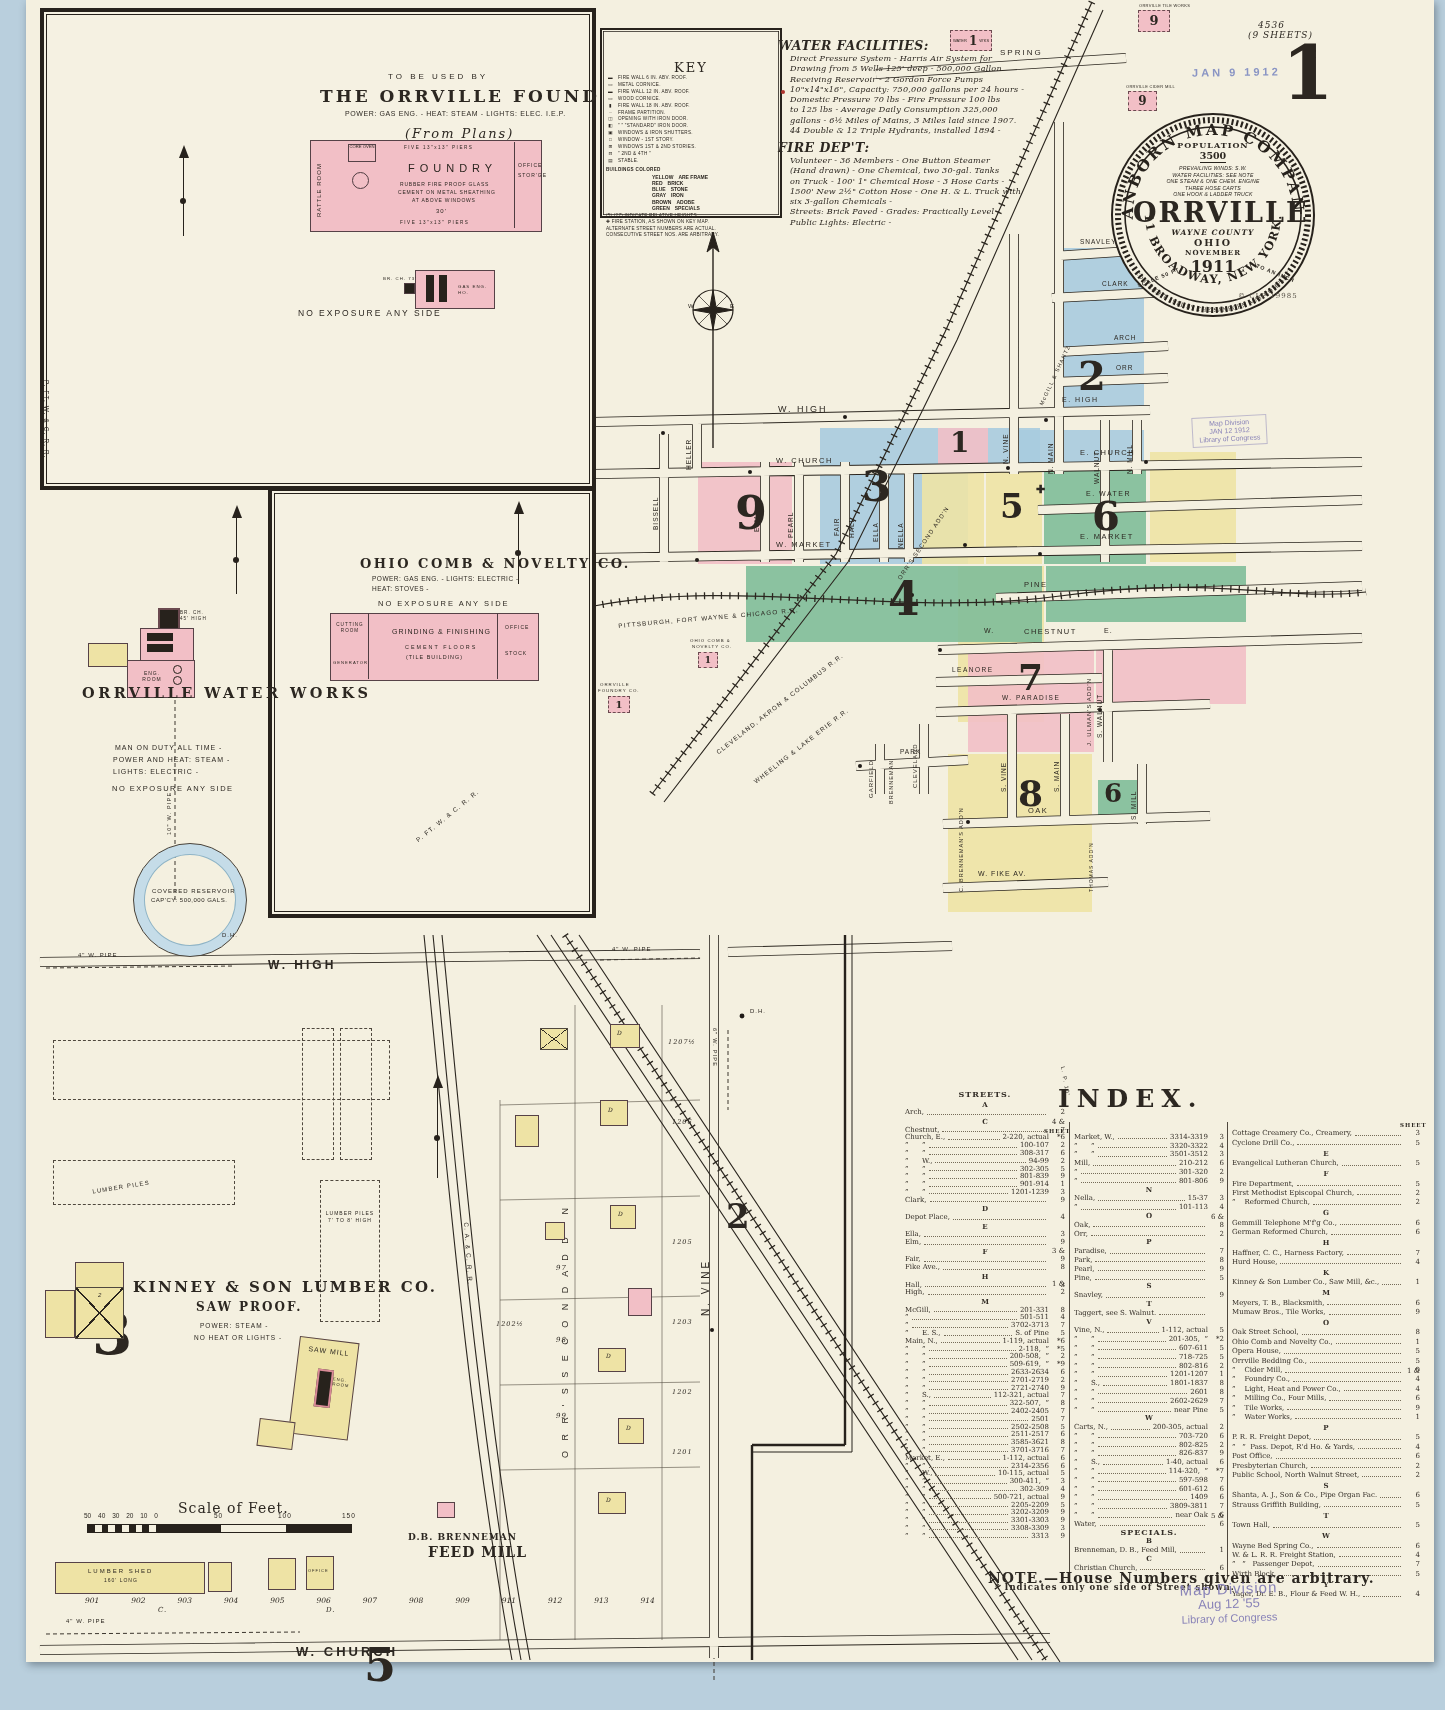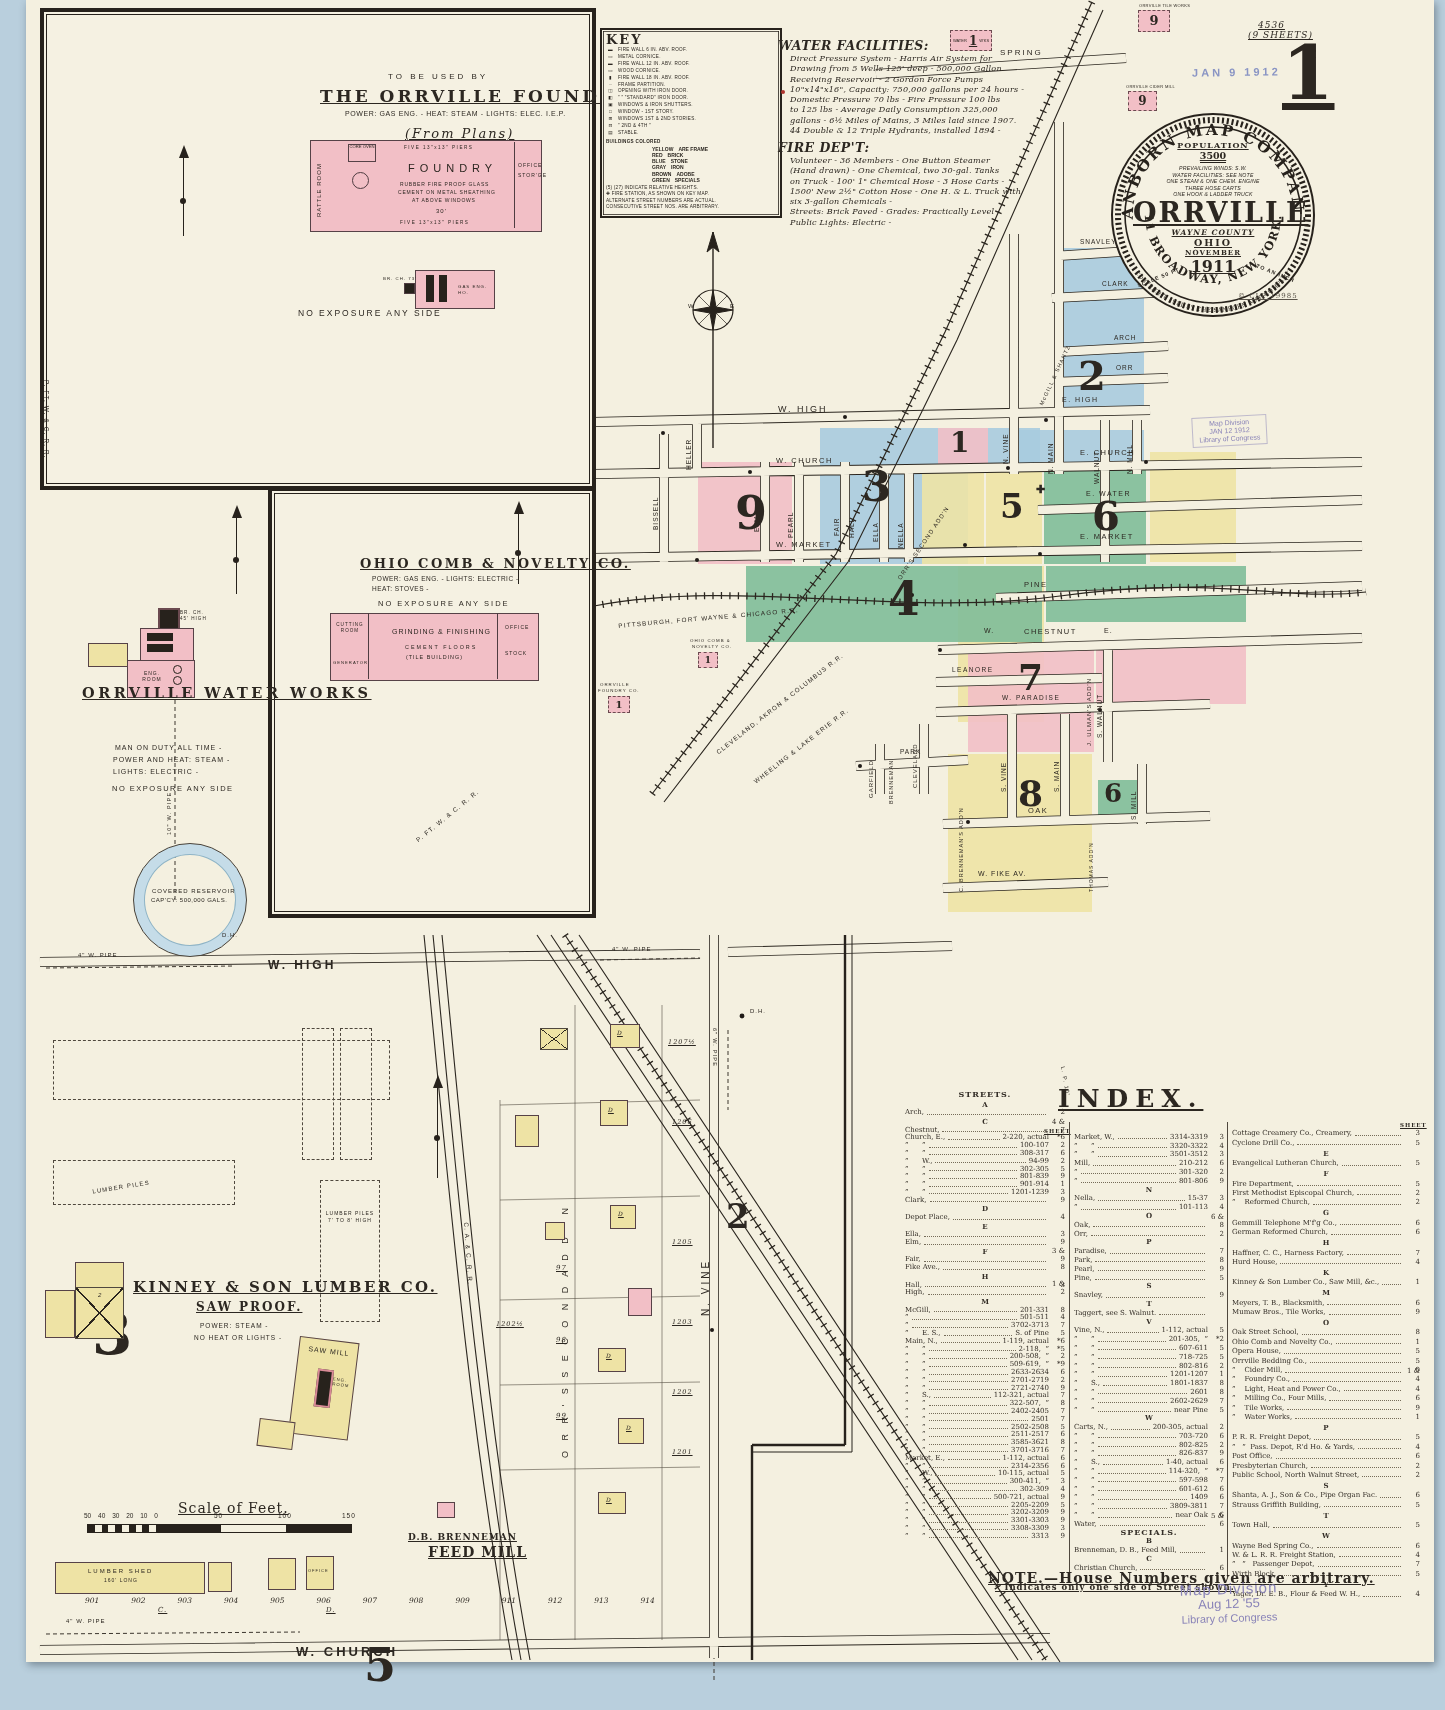--- a/index.html
+++ b/index.html
@@ -4,21 +4,21 @@
 <style>
   html,body{margin:0;padding:0;background:#b9cfdd;}
   #page{position:relative;width:1445px;height:1710px;background:#b9cfdd;overflow:hidden;
         font-family:"Liberation Sans",sans-serif;color:#2c2721;}
   #paper{position:absolute;left:26px;top:0;width:1408px;height:1662px;background:#f4f0e0;
          box-shadow:2px 3px 8px rgba(40,50,60,.45);}
   .abs{position:absolute;}
   .panel{position:absolute;border:4px solid #27221c;background:#f5f1e2;
          box-shadow:inset 0 0 0 2px #f5f1e2, inset 0 0 0 3px #27221c;}
   .lbl{position:absolute;white-space:nowrap;letter-spacing:1px;color:#2c2721;}
-  .serif{font-family:"DejaVu Serif",serif;text-decoration:underline;}
+  .serif{font-family:"DejaVu Serif",serif;}
   .it{font-style:italic;}
   .ctr{text-align:center;}
   .vtxt{writing-mode:vertical-rl;transform:rotate(180deg);}
   .bldg{position:absolute;border:1px solid #564247;}
   .c-pink{background:#f2bfc6;}
   .c-blue{background:#a9cbdf;}
   .c-yellow{background:#eee3a5;}
   .c-green{background:#7fbd99;}
   .district{position:absolute;opacity:.9;}
   .bignum{position:absolute;font-family:"DejaVu Serif",serif;font-weight:bold;color:#2c2721;}
@@ -28,21 +28,21 @@
                linear-gradient(to bottom right,transparent 48.8%,#2a251f 48.8% 51.2%,transparent 51.2%),#eee3a5;}
   .narrow{position:absolute;width:0;border-left:1.6px solid #27221c;}
   .narrow:before{content:"";position:absolute;left:-5.5px;top:-12px;border:5px solid transparent;
                  border-bottom:13px solid #27221c;}
   .narrow:after{content:"";position:absolute;left:-4px;top:55%;width:6px;height:6px;border-radius:50%;background:#27221c;}
   .boxed9{position:absolute;border:1.2px dashed #6b4a50;background:#f2bfc6;text-align:center;
           font-family:"DejaVu Serif",serif;font-weight:bold;}
   
   #keybox{position:absolute;left:600px;top:28px;width:170px;height:182px;border:2px solid #27221c;
           box-shadow:inset 0 0 0 1px #f5f1e2,inset 0 0 0 1.8px #27221c;padding:2px 4px;background:#f5f1e2;}
-  #keybox .ktitle{font-family:"DejaVu Serif",serif;font-weight:bold;font-size:13px;letter-spacing:2px;}
+  #keybox .ktitle{text-align:center;font-family:"DejaVu Serif",serif;font-weight:normal;font-size:13px;letter-spacing:2px;margin-top:28px;}
   .krow{display:flex;gap:3px;font-size:4.6px;line-height:6.9px;letter-spacing:.3px;}
   .krow .ks{width:9px;text-align:center;font-size:4.6px;}
   .crow{display:flex;gap:5px;font-size:5px;line-height:6.2px;margin-left:46px;font-weight:bold;}
   .knote{font-size:4.7px;line-height:6.4px;letter-spacing:.2px;}
   
   .noteT{font-family:"DejaVu Serif",serif;font-weight:bold;font-style:italic;font-size:12.5px;letter-spacing:.5px;}
   .noteL{font-family:"DejaVu Serif",serif;font-style:italic;font-size:8.1px;line-height:10.3px;letter-spacing:.2px;}
   
   .idxcol{position:absolute;font-family:"DejaVu Serif",serif;font-size:7px;color:#332d26;}
   .idxcol .row{display:flex;align-items:flex-end;height:7.8px;}

